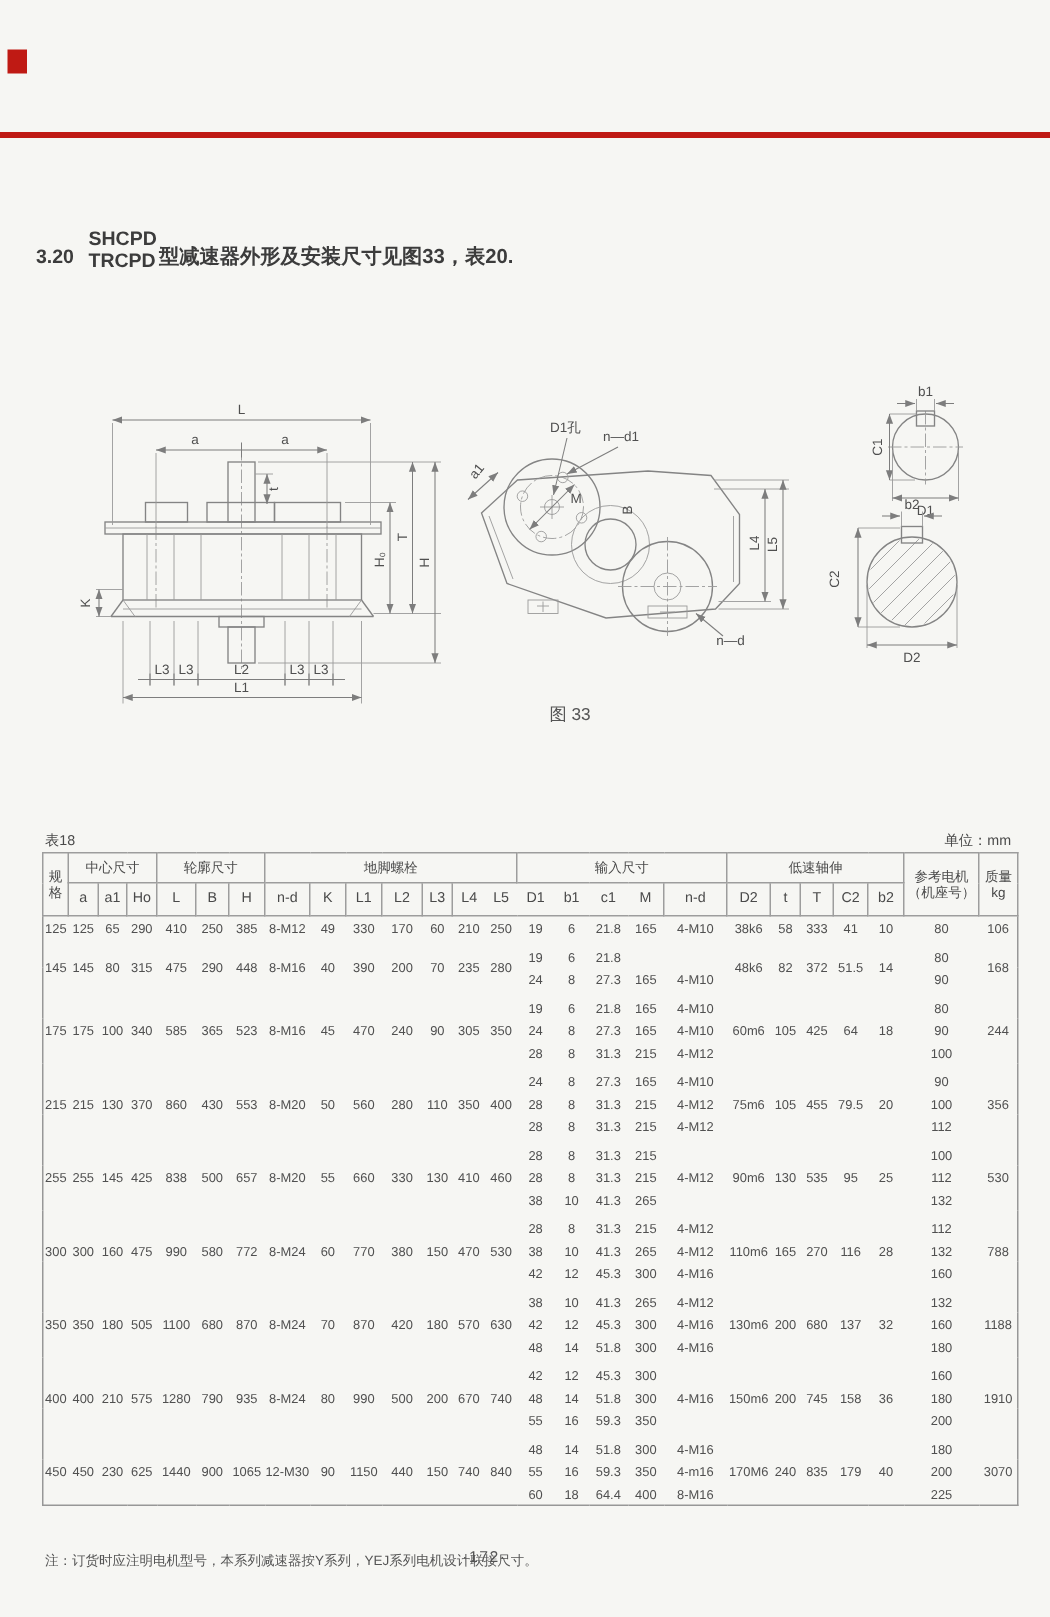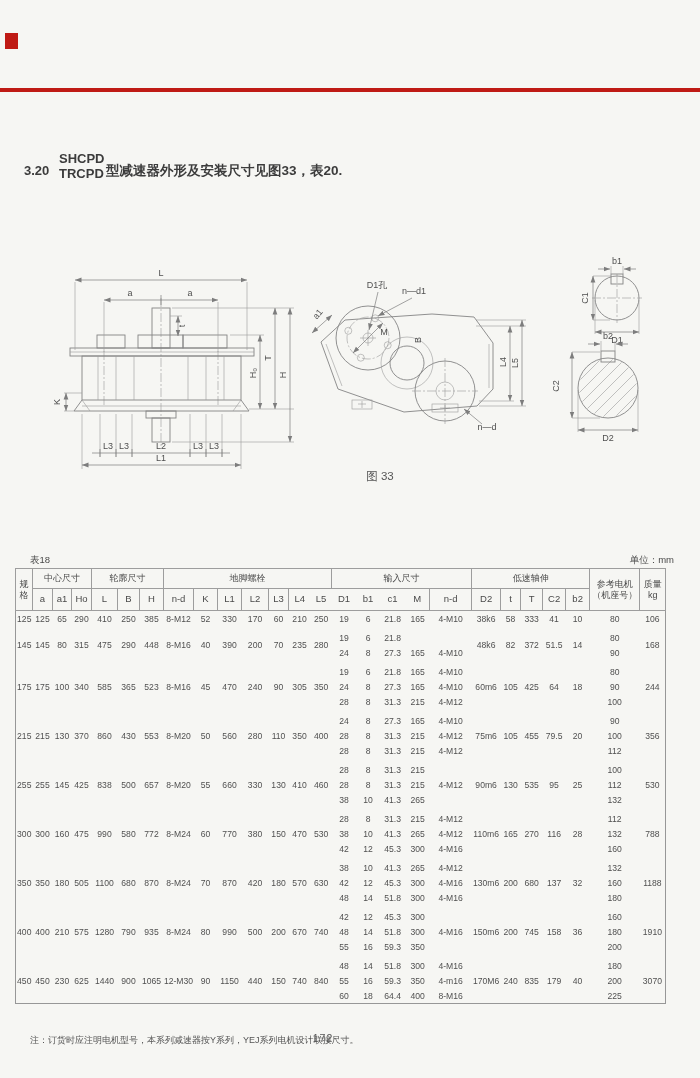--- a/index.html
+++ b/index.html
@@ -12,21 +12,21 @@
   .main-title{position:absolute;left:106px;top:162px;font-size:13.5px;font-weight:bold;color:#3c3c3c;}
   .fig-wrap{position:absolute;left:40px;top:230px;width:660px;height:272px;}
   svg .ln{stroke:#848484;stroke-width:0.9;fill:none;}
   svg .thin{stroke:#9a9a9a;stroke-width:0.6;fill:none;}
   svg .cl{stroke:#9a9a9a;stroke-width:0.6;fill:none;stroke-dasharray:9 2 2 2;}
   svg .dim{stroke:#7d7d7d;stroke-width:0.7;fill:none;}
   svg text{fill:#4f4f4f;font-size:9px;font-family:"Liberation Sans",sans-serif;text-anchor:middle;}
   svg text.cap{font-size:11.5px;fill:#555;}
   .tbl-label{position:absolute;left:30px;top:554px;font-size:9.5px;}
   .unit-label{position:absolute;right:26px;top:554px;font-size:9.5px;text-align:right;}
-  .tbl-wrap{position:absolute;left:15px;top:568px;}
+  .tbl-wrap{position:absolute;left:28px;top:568px;}
   table.dims{border-collapse:collapse;table-layout:fixed;width:650px;border:1px solid #979797;}
   table.dims th{border:1px solid #9d9d9d;font-weight:normal;font-size:9px;padding:0;height:19px;
                 line-height:1.12;color:#4a4a4a;}
   table.dims tr.subhdr th{height:21px;font-size:9.5px;}
   table.dims tr.subhdr th:nth-child(n+12):nth-child(-n+16){border-right:none;}
   table.dims tr.subhdr th:nth-child(n+13):nth-child(-n+17){border-left:none;}
   table.dims td{border:none;font-size:8.6px;text-align:center;padding:0;height:15px;color:#505050;}
   table.dims tbody.grp:not(:first-of-type) tr:first-child td{padding-top:4px;}
   .footnote{position:absolute;left:30px;top:1034px;font-size:9px;color:#555;}
   .page-num{position:absolute;left:0;top:1032px;width:646px;text-align:center;font-size:10.5px;color:#555;letter-spacing:1px;}
@@ -323,21 +323,21 @@
         <tbody class="grp">
           <tr>
             <td>125</td>
             <td>125</td>
             <td>65</td>
             <td>290</td>
             <td>410</td>
             <td>250</td>
             <td>385</td>
             <td>8-M12</td>
-            <td>52</td>
+            <td>49</td>
             <td>330</td>
             <td>170</td>
             <td>60</td>
             <td>210</td>
             <td>250</td>
             <td>19</td>
             <td>6</td>
             <td>21.8</td>
             <td>165</td>
             <td>4-M10</td>

